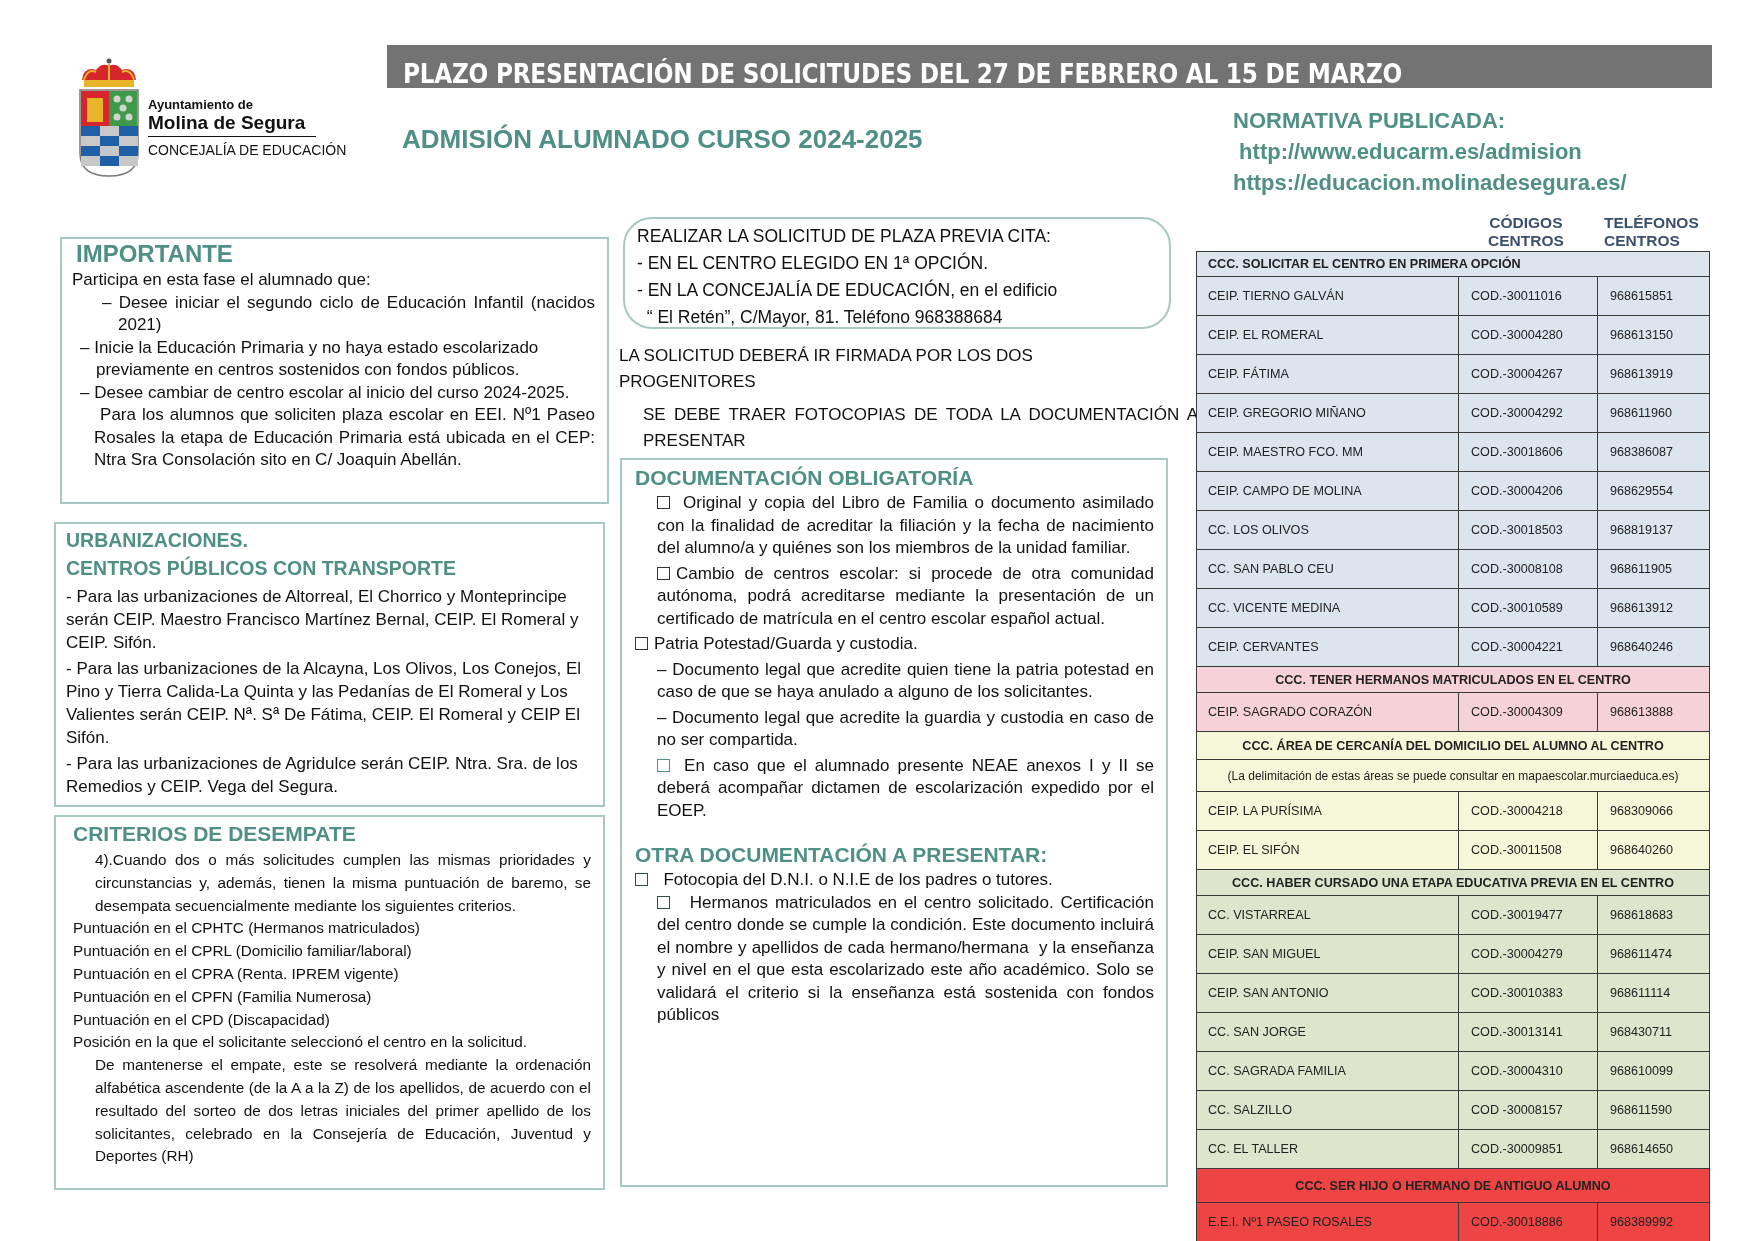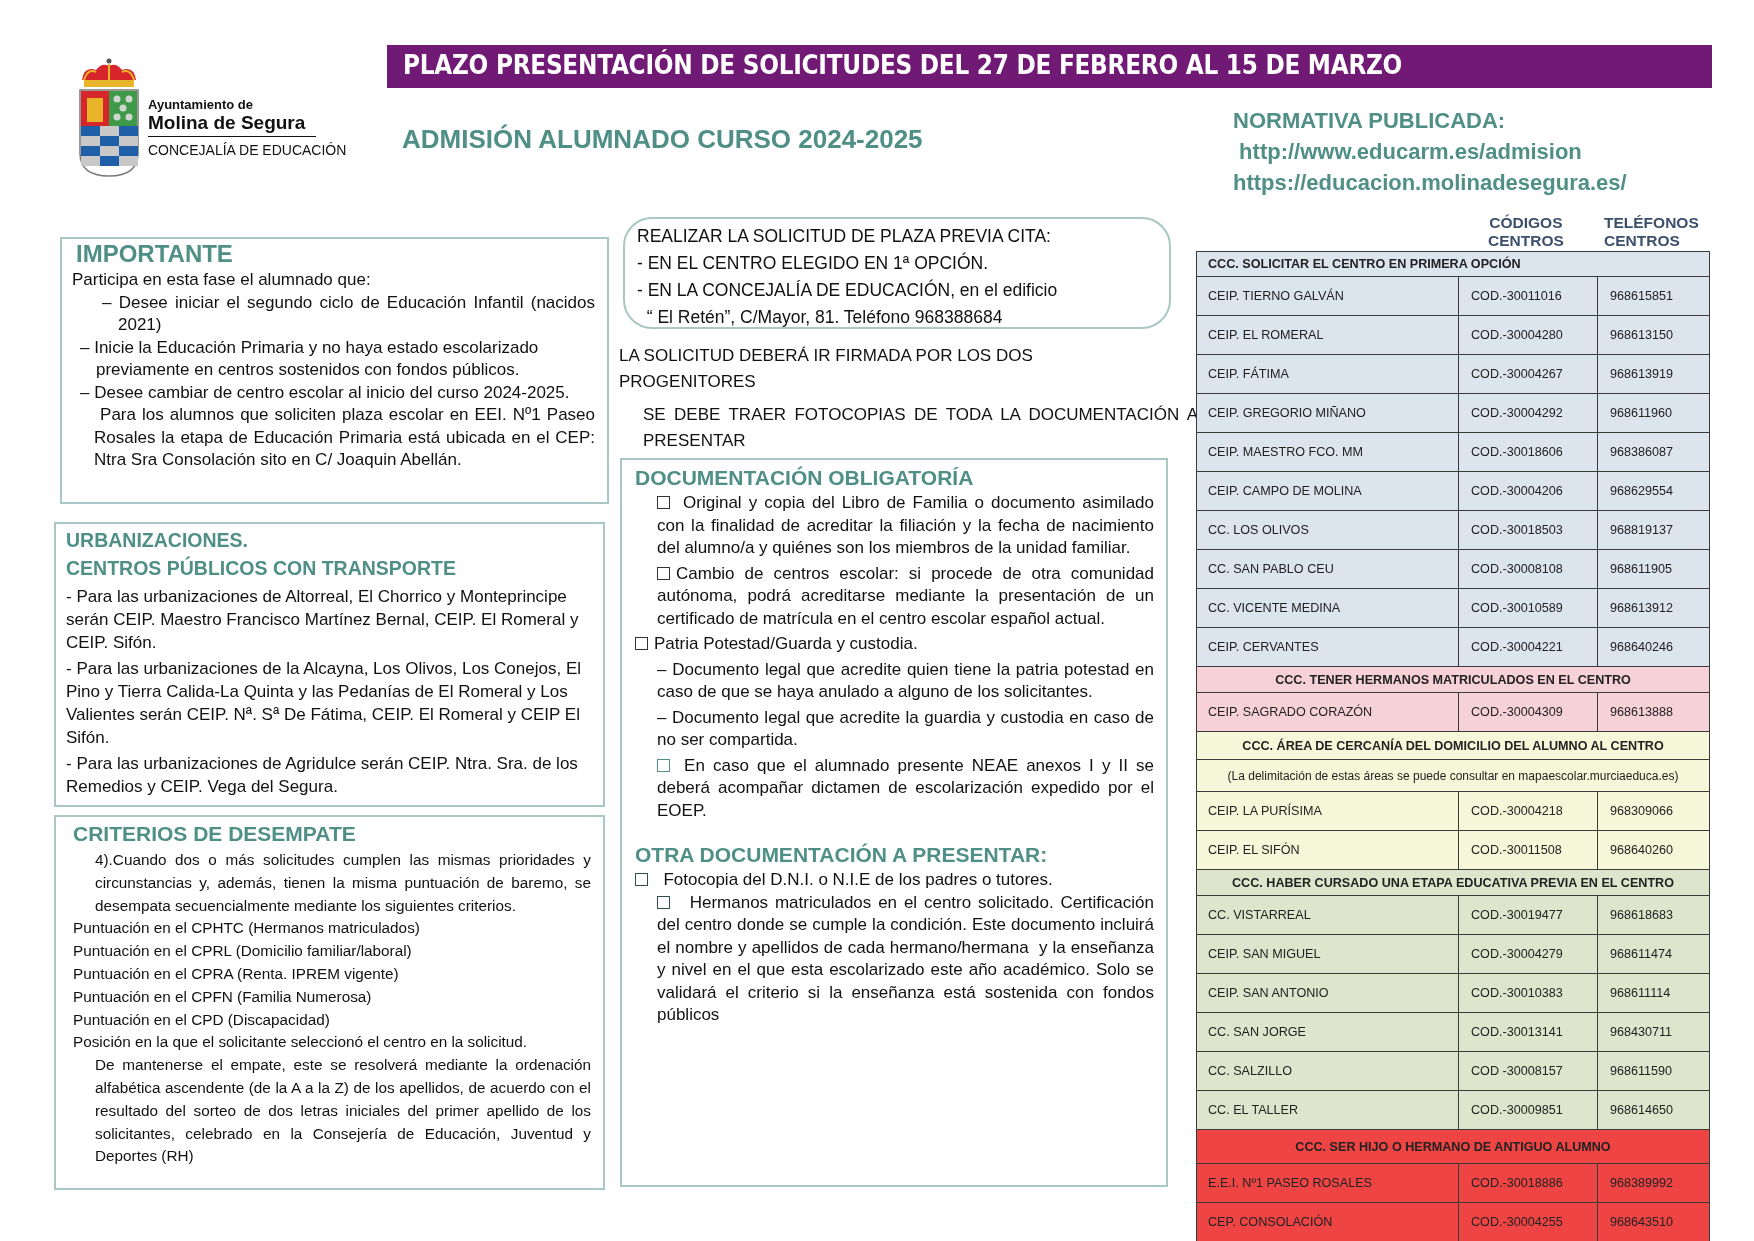--- a/index.html
+++ b/index.html
@@ -9,21 +9,21 @@
   .abs { position: absolute; }
 
   
   #logo { left: 78px; top: 58px; width: 62px; height: 120px; }
   #logo-text { left: 148px; top: 97px; }
   .logo-line1 { font-size: 13px; font-weight: bold; color: #111; }
   .logo-line2 { font-size: 19px; font-weight: bold; color: #111; border-bottom: 1.5px solid #111; padding-bottom: 2px; display: inline-block; width: 168px; }
   .logo-line3 { font-size: 14px; color: #111; margin-top: 5px; }
 
   
-  #banner { left: 387px; top: 45px; width: 1325px; height: 43px; background: #701a75; color: #fff; font-size: 27px; font-weight: bold; padding: 4px 0 0 16px; letter-spacing: -0.3px; font-family: "DejaVu Sans", sans-serif; transform-origin: left; }
+  #banner { left: 387px; top: 45px; width: 1325px; height: 43px; background: #737373; color: #fff; font-size: 27px; font-weight: bold; padding: 13px 0 0 16px; letter-spacing: -0.3px; font-family: "DejaVu Sans", sans-serif; transform-origin: left; }
   #banner span { display:inline-block; transform: scaleX(0.86); transform-origin: left; white-space: nowrap; }
 
   #main-title { left: 402px; top: 124px; font-size: 26px; font-weight: bold; color: #4f8f86; white-space: nowrap; }
 
   #normativa { left: 1233px; top: 105px; color: #4f8f86; font-weight: bold; font-size: 22px; line-height: 31px; }
   #normativa .link { display: block; }
 
   
   .box { position: absolute; border: 2px solid #a9c8c3; background: #fff; }
   .box-title { color: #4f8f86; font-weight: bold; }
@@ -298,20 +298,25 @@
         <td class="c1" style="height:30px">CEIP. SAN ANTONIO</td>
         <td class="c2">COD.-30010383</td>
         <td class="c3">968611114</td>
       </tr>
     <tr class="g-green">
         <td class="c1" style="height:36px">CC. SAN JORGE</td>
         <td class="c2">COD.-30013141</td>
         <td class="c3">968430711</td>
       </tr>
     <tr class="g-green">
+        <td class="c1" style="height:35px">CC. SAGRADA FAMILIA</td>
+        <td class="c2">COD.-30004310</td>
+        <td class="c3">968610099</td>
+      </tr>
+    <tr class="g-green">
         <td class="c1" style="height:35px">CC. SALZILLO</td>
         <td class="c2">COD -30008157</td>
         <td class="c3">968611590</td>
       </tr>
     <tr class="g-green">
         <td class="c1" style="height:30px">CC. EL TALLER</td>
         <td class="c2">COD.-30009851</td>
         <td class="c3">968614650</td>
       </tr>
 

